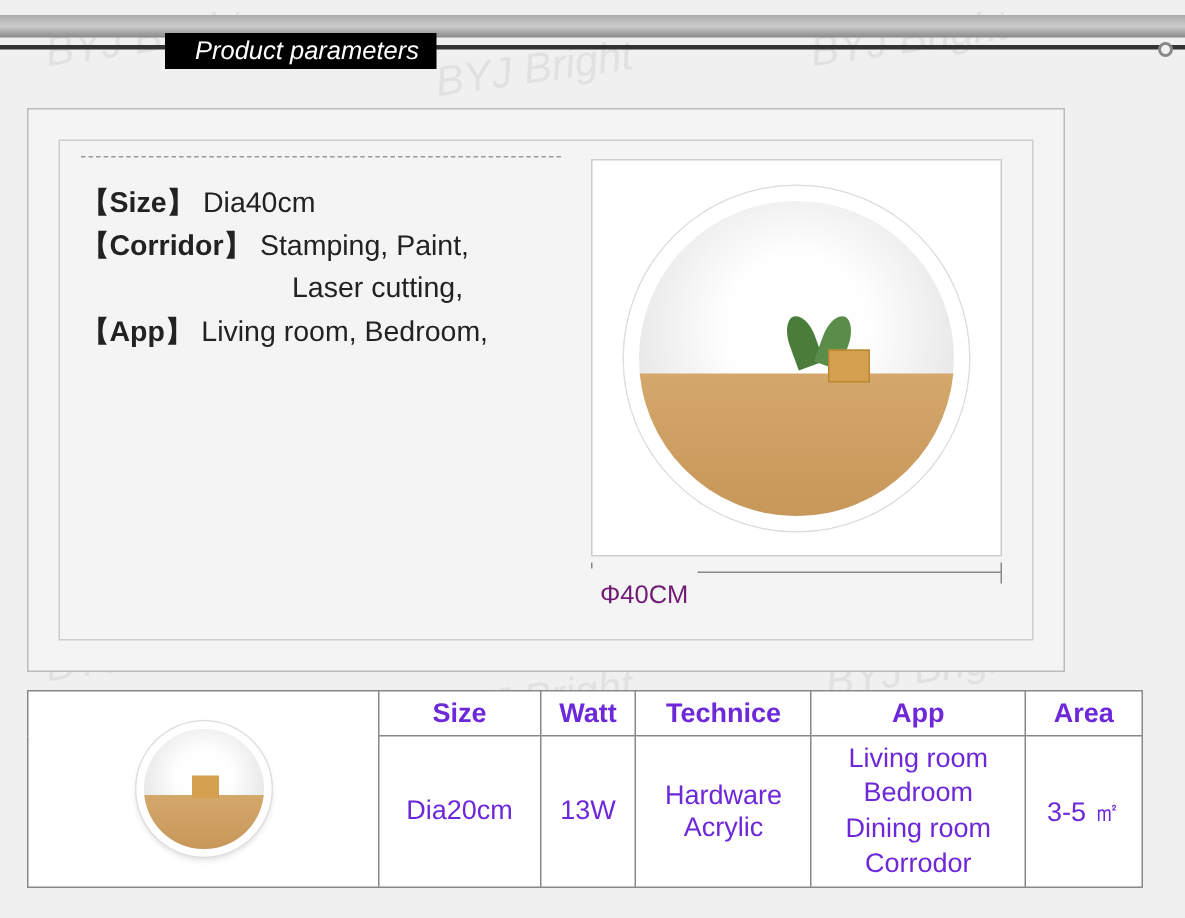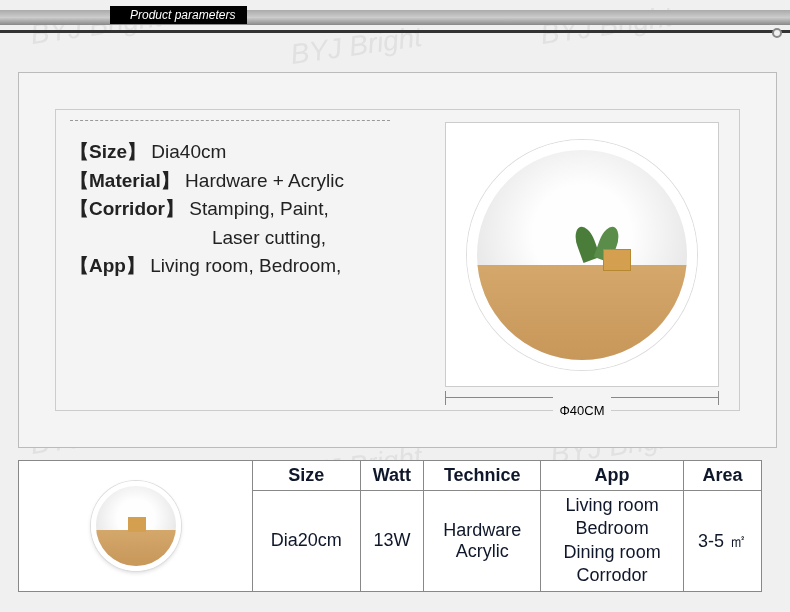--- a/index.html
+++ b/index.html
@@ -28,42 +28,42 @@
       background: linear-gradient(to bottom, #aaa 0%, #ccc 50%, #888 100%);
     }
     .header-bar {
       position: absolute;
       top: 30px; left: 0;
       width: 100%; height: 3px;
       background: #333;
     }
     .header-label {
       position: absolute;
-      top: 6px; left: 110px;
+      top: 22px; left: 110px;
       background: #000;
       color: #fff;
-      font-size: 12px;
+      font-size: 17px;
       font-style: italic;
       padding: 2px 12px 2px 20px;
     }
     .header-dot {
       position: absolute;
       top: 28px; right: 8px;
       width: 10px; height: 10px;
       border: 2px solid #888;
       border-radius: 50%;
       background: #f0f0f0;
     }
     .main-box {
       position: absolute;
       top: 72px; left: 18px;
-      width: 759px; height: 376px;
+      width: 692px; height: 376px;
       border: 1px solid #bbb;
       background: #f4f4f4;
-      padding: 36px;
+      padding: 20px;
     }
     .inner-box {
       width: 100%; height: 100%;
       border: 1px solid #ccc;
       position: relative;
     }
     .spec-list {
       position: absolute;
       top: 28px; left: 14px;
       font-size: 19px;
@@ -116,23 +116,23 @@
       position: absolute;
       bottom: 42%; left: 60%;
       width: 28px; height: 22px;
       background: #d4a050;
       border: 1px solid #b88830;
     }
     .dim-line {
       position: absolute;
       top: 285px; right: 20px;
       width: 274px;
-      text-align: center;
-      font-size: 13px;
-      color: #000000;
+      text-align: left;
+      font-size: 17px;
+      color: #701a75;
     }
     .dim-line::before, .dim-line::after {
       content: "";
       position: absolute;
       top: -4px;
       width: 1px; height: 14px;
       background: #888;
     }
     .dim-line::before { left: 0; }
     .dim-line::after { right: 0; }
@@ -151,21 +151,21 @@
       position: absolute;
       top: 460px; left: 18px;
       width: 744px;
       border-collapse: collapse;
       background: #fff;
     }
     .spec-table th, .spec-table td {
       border: 1px solid #888;
       text-align: center;
       font-size: 18px;
-      color: #0f172a;
+      color: #6d28d9;
       padding: 3px 4px;
     }
     .spec-table th { font-weight: bold; height: 30px; }
     .spec-table td { height: 92px; }
     .spec-table .img-cell {
       width: 234px;
       background: #fff;
     }
     .small-circle {
       width: 90px; height: 90px;
@@ -201,21 +201,20 @@
 <div class="top-gray-strip"></div>
 <div class="header-bar"></div>
 <div class="header-label">Product parameters</div>
 <div class="header-dot"></div>
 
 <div class="main-box">
   <div class="inner-box">
     <div class="dashed"></div>
     <div class="spec-list">
       <div><b>【Size】</b> <span>Dia40cm</span></div>
-      <div><b>【Material】</b> <span>Hardware + Acrylic</span></div>
       <div><b>【Corridor】</b> <span>Stamping, Paint,</span></div>
       <div style="padding-left:124px;text-align:center;"><span>Laser cutting,</span></div>
       <div><b>【App】</b> <span>Living room, Bedroom,</span></div>
     </div>
 
     <div class="product-circle-wrap">
       <div class="product-circle">
         <div class="wood-shelf"></div>
         <div class="plant"></div>
         <div class="mini-house"></div>

